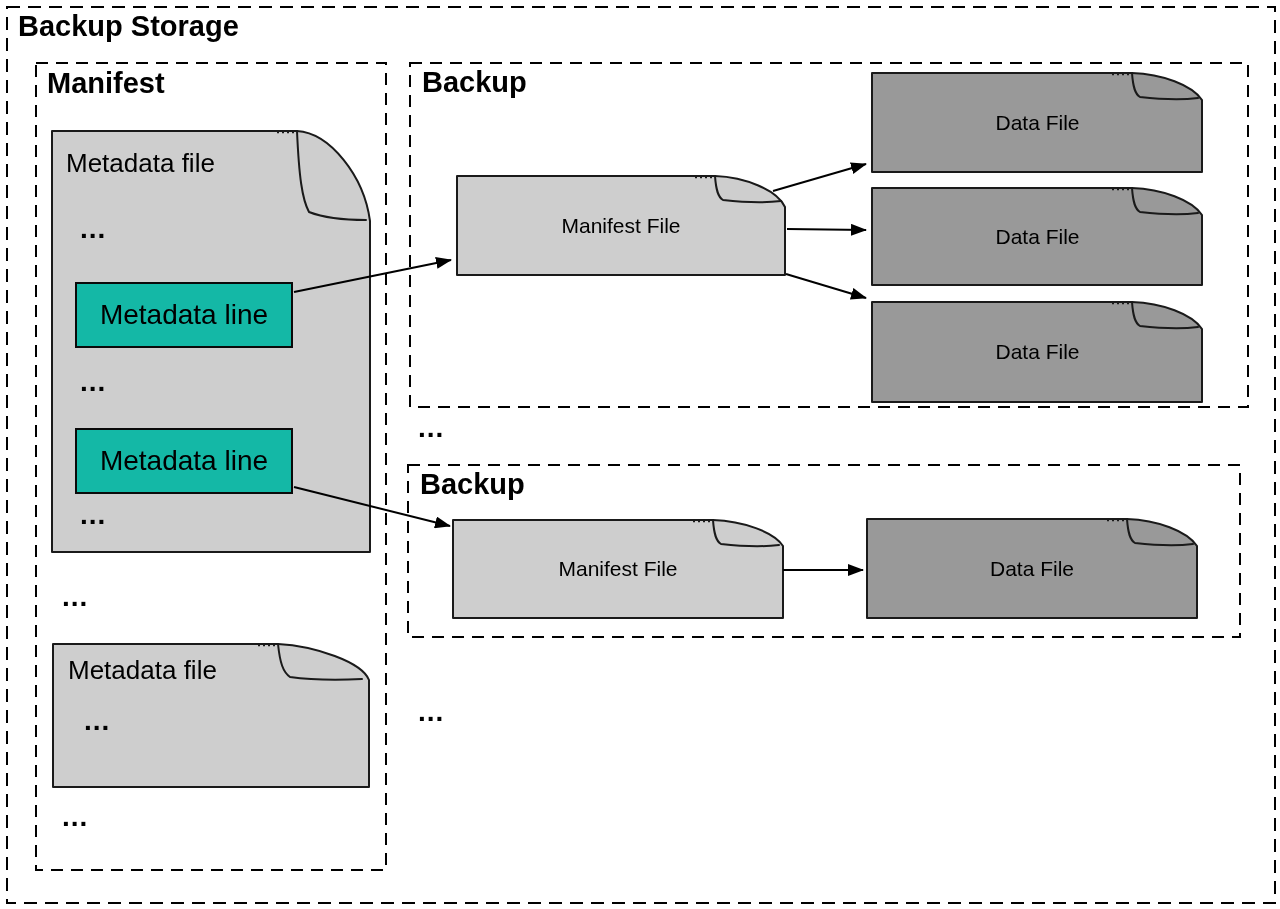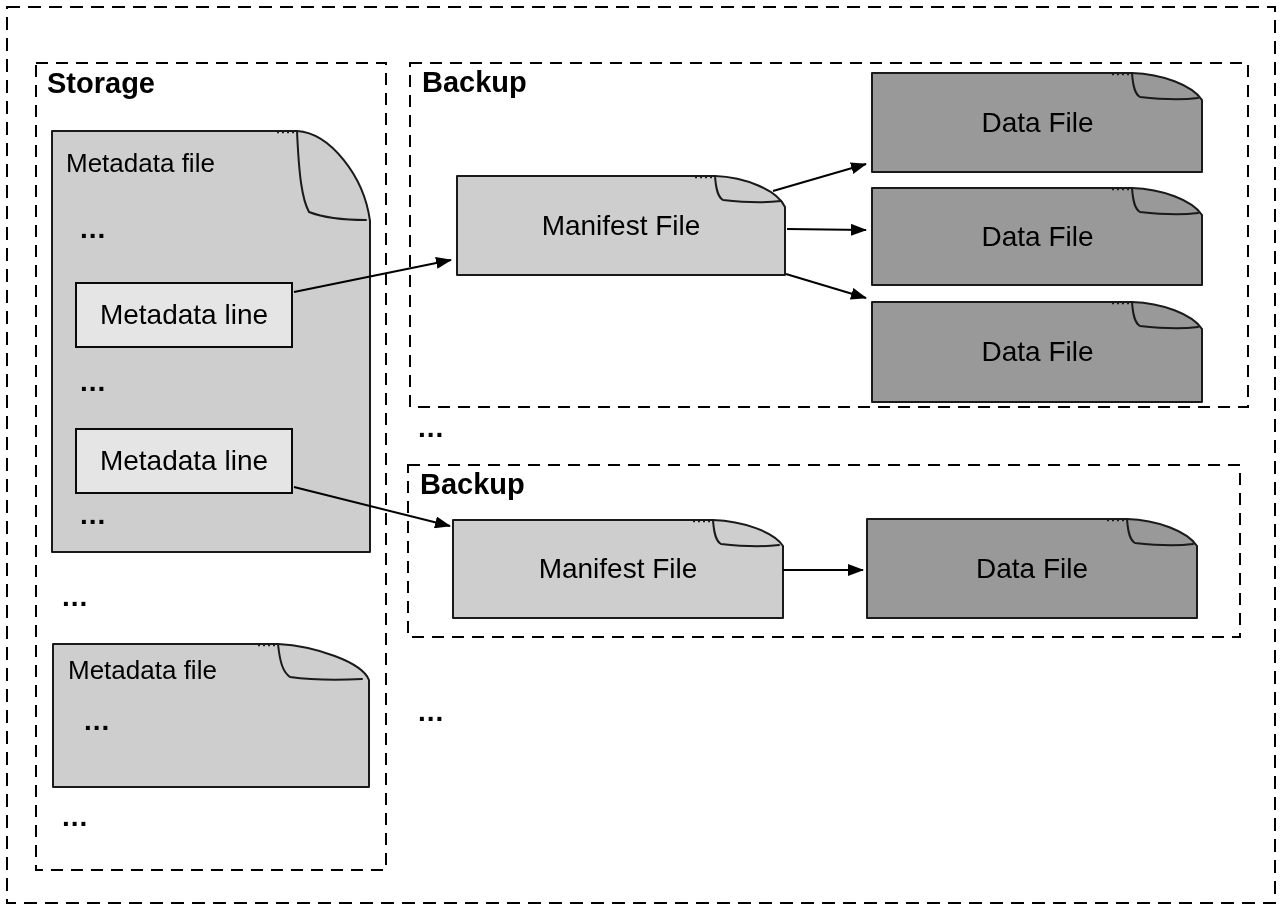--- a/index.html
+++ b/index.html
@@ -7,24 +7,24 @@
     position:relative;width:1280px;height:909px;background:#ffffff;
     font-family:"Liberation Sans", sans-serif;color:#000;overflow:hidden;
   }
   .stage svg{position:absolute;left:0;top:0;}
   .lbl{position:absolute;white-space:nowrap;line-height:1.1;}
   .b29{font-weight:bold;font-size:29px;}
   .b26{font-weight:normal;font-size:26px;}
   .dots{font-weight:bold;font-size:28px;letter-spacing:1px;}
   .center-label{
     position:absolute;display:flex;align-items:center;justify-content:center;
-    font-size:28px;text-align:right;
+    font-size:21px;text-align:right;
   }
   .mline{
-    position:absolute;background:#e5e5e5;border:2px solid #0a0a0a;
+    position:absolute;background:#14b8a6;border:2px solid #0a0a0a;
     display:flex;align-items:center;justify-content:center;font-size:28px;
     box-sizing:border-box;
   }
   .dash{fill:none;stroke:#000;stroke-width:2;}
   .doc{stroke:#1a1a1a;stroke-width:2;stroke-linejoin:round;}
   .flap{fill:none;stroke:#1a1a1a;stroke-width:2;stroke-linejoin:round;stroke-linecap:round;}
   .tick{stroke:#1a1a1a;stroke-width:2.5;}
   .arrow{stroke:#000;stroke-width:2;fill:none;}
 </style>
 </head>
@@ -95,22 +95,23 @@
     <g>
       <line class="arrow" x1="294" y1="292" x2="451" y2="260" marker-end="url(#arr)"></line>
       <line class="arrow" x1="294" y1="487" x2="450" y2="526" marker-end="url(#arr)"></line>
       <line class="arrow" x1="773" y1="191" x2="866" y2="164" marker-end="url(#arr)"></line>
       <line class="arrow" x1="787" y1="229" x2="866" y2="230" marker-end="url(#arr)"></line>
       <line class="arrow" x1="786" y1="274" x2="866" y2="298" marker-end="url(#arr)"></line>
       <line class="arrow" x1="783" y1="570" x2="863" y2="570" marker-end="url(#arr)"></line>
     </g>
   </svg>
 
+  <div class="lbl b29" style="left:18px;top:11px;">Backup Storage</div>
 
-  <div class="lbl b29" style="left:47px;top:68px;">Storage</div>
+  <div class="lbl b29" style="left:47px;top:68px;">Manifest</div>
 
   <div class="lbl b26" style="left:66px;top:149px;">Metadata file</div>
 
   <div class="lbl dots" style="left:80px;top:214px;">...</div>
 
   <div class="mline" style="left:75px;top:282px;width:218px;height:66px;">Metadata line</div>
 
   <div class="lbl dots" style="left:80px;top:367px;">...</div>
 
   <div class="mline" style="left:75px;top:428px;width:218px;height:66px;">Metadata line</div>

